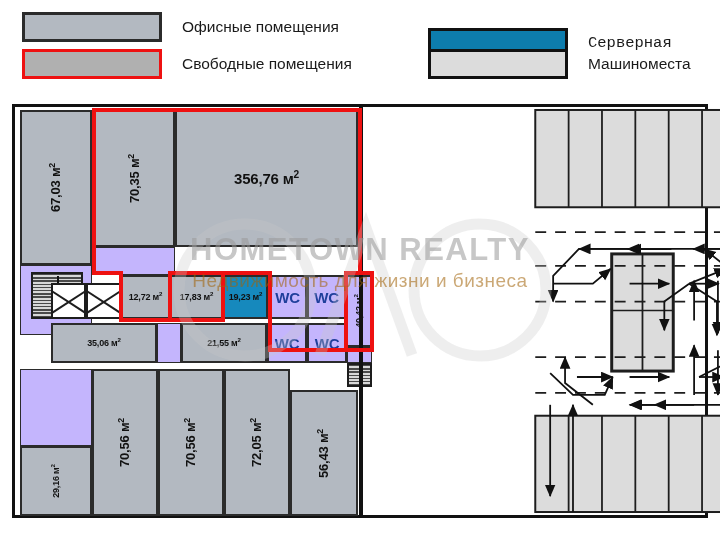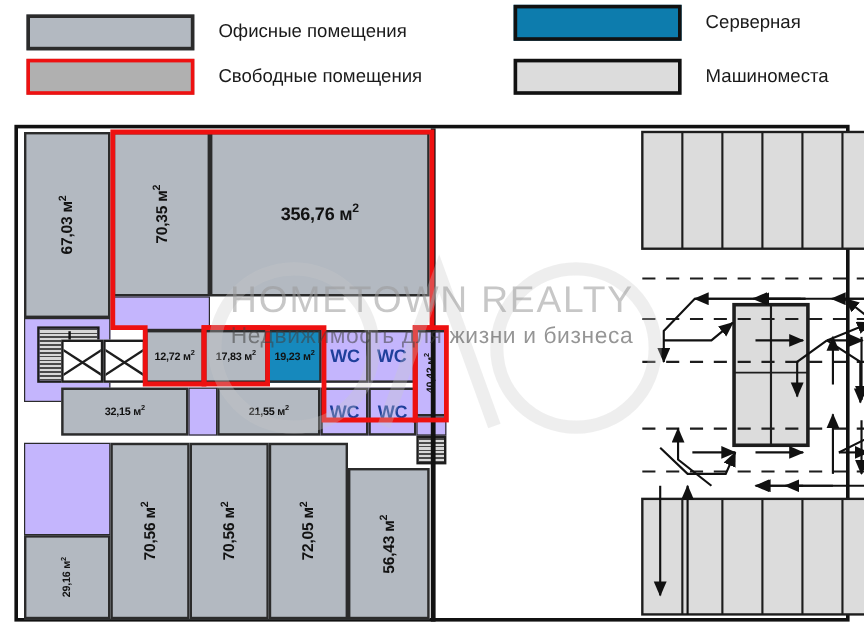--- a/index.html
+++ b/index.html
@@ -154,49 +154,49 @@
     position: absolute;
     left: 0;
     width: 720px;
     text-align: center;
     color: #9a9a9a;
     opacity: 0.55;
   }
   .wm-main {
     top: 232px;
     font-size: 31px;
-    font-weight: normal;
+    font-weight: bold;
     letter-spacing: 1.5px;
   }
   .wm-sub {
     top: 270px;
     font-size: 19px;
     letter-spacing: 0.5px;
-    color: #404040;
+    color: #a16207;
   }
   .wm-shape { position: absolute; opacity: 0.30; }
 </style>
 </head>
 <body>
 
 <div id="root">
 
   <div class="legend">
 
     <div class="legend-item" style="left:22px; top:12px;">
       <div class="swatch sw-office"></div>
       <div class="legend-label">Офисные помещения</div>
     </div>
 
     <div class="legend-item" style="left:22px; top:49px;">
       <div class="swatch sw-free"></div>
       <div class="legend-label">Свободные помещения</div>
     </div>
 
-    <div class="legend-item" style="left:428px; top:4px;">
+    <div class="legend-item" style="left:428px; top:28px;font-family:Liberation Mono, monospace;">
       <div class="swatch sw-server"></div>
       <div class="legend-label">Серверная</div>
     </div>
 
     <div class="legend-item" style="left:428px; top:49px;">
       <div class="swatch sw-parking"></div>
       <div class="legend-label">Машиноместа</div>
     </div>
 
   </div>
@@ -260,21 +260,21 @@
       </div>
 
       <div class="rm white" style="left:331px; top:168px; width:26px; height:72px;">
         <span class="lbl sm vert">
           <span>40,42 м</span><sup>2</sup>
         </span>
       </div>
 
       <div class="rm" style="left:36px; top:216px; width:106px; height:40px;">
         <span class="lbl sm">
-          <span>32,15 м</span><sup>2</sup>
+          <span>35,06 м</span><sup>2</sup>
         </span>
       </div>
 
       <div class="rm white thin" style="left:142px; top:216px; width:24px; height:40px;"></div>
 
       <div class="rm" style="left:166px; top:216px; width:86px; height:40px;">
         <span class="lbl sm">
           <span>21,55 м</span><sup>2</sup>
         </span>
       </div>

